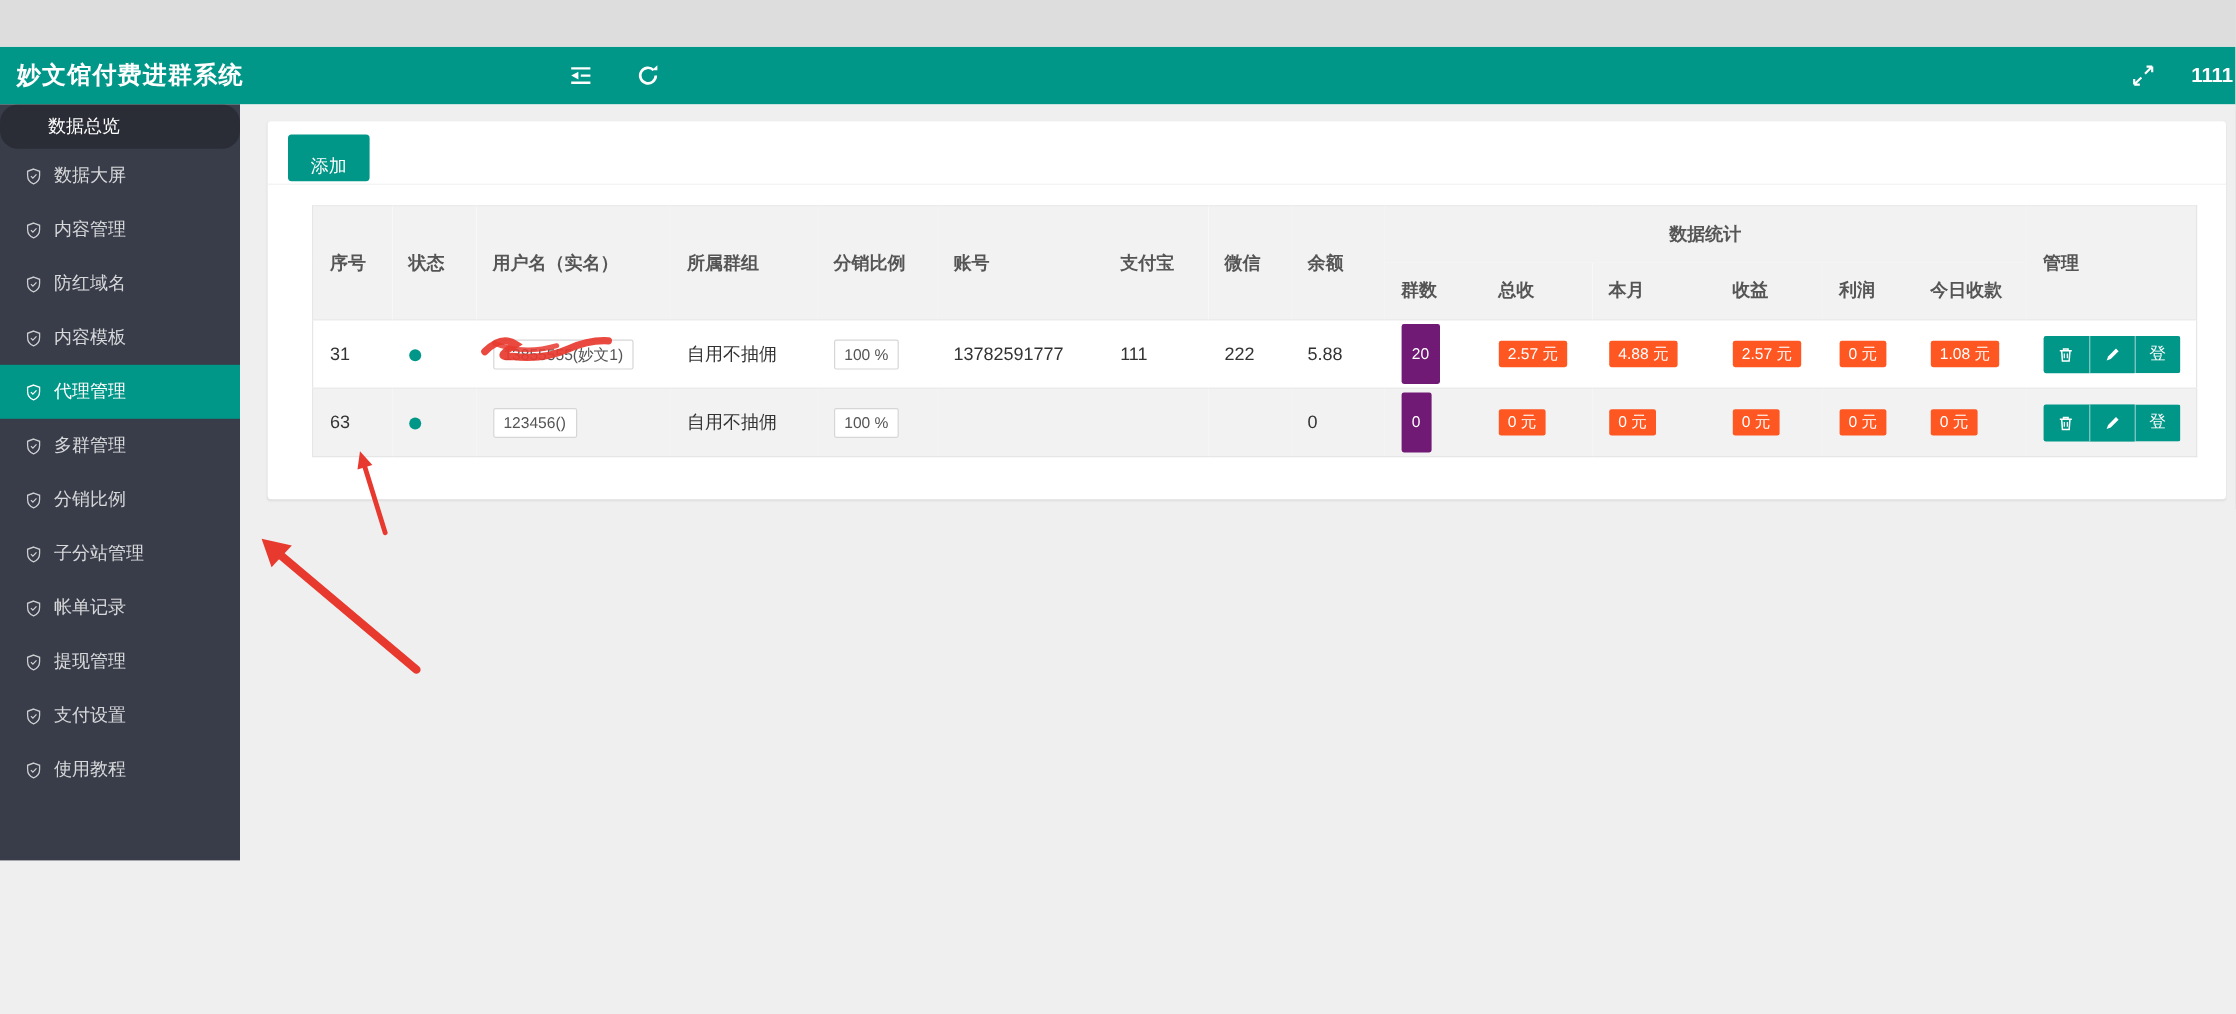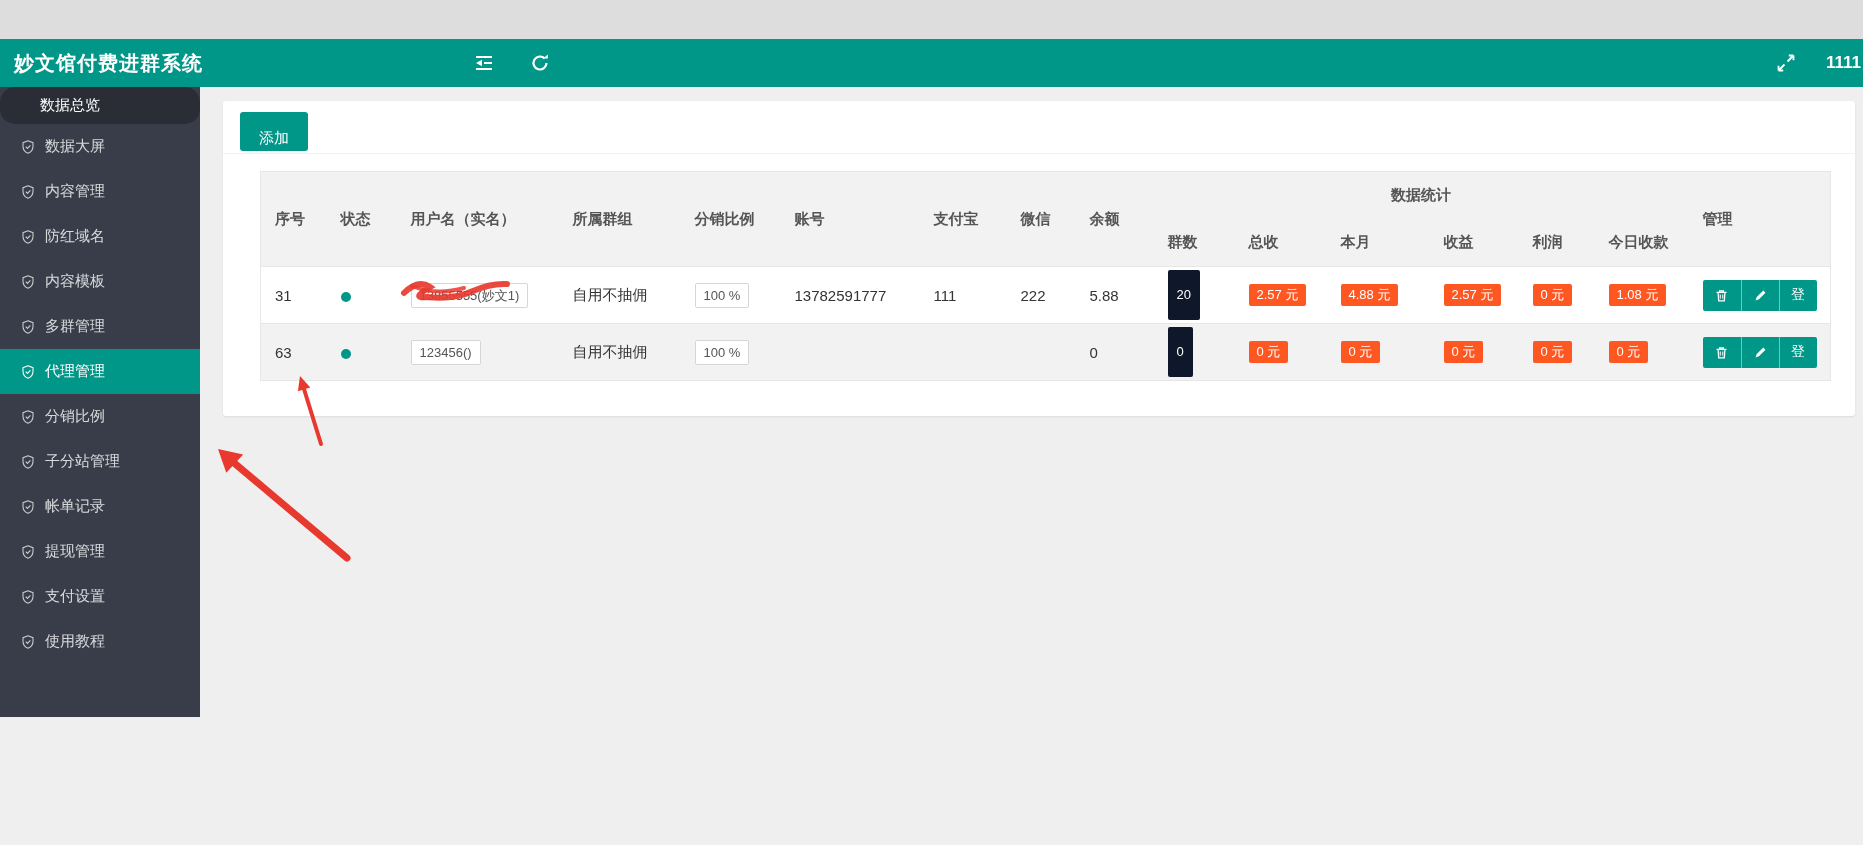--- a/index.html
+++ b/index.html
@@ -43,21 +43,21 @@
   table.grid th{font-weight:bold;color:#555;background:#f2f2f2;text-align:left;padding:0 0 0 14px;height:47px;
     white-space:nowrap;overflow:hidden;}
   table.grid th.group{text-align:center;padding:0;}
   table.grid td{height:56px;padding:0 0 0 14px;white-space:nowrap;overflow:visible;border-top:1px solid #e6e6e6;}
   table.grid tr.stripe td{background:#f2f2f2;}
   .dot{display:inline-block;width:10px;height:10px;border-radius:50%;background:#009688;vertical-align:middle;}
   .boxval{display:inline-block;border:1px solid #d6d6d6;background:#fff;border-radius:2px;
     padding:4px 8px;font-size:13px;color:#555;line-height:15px;}
   .badge{display:inline-block;border-radius:2px;padding:4px 8px;font-size:13px;line-height:14px;color:#fff;}
   .badge.orange{background:#FF5722;}
-  .badge.navy{background:#0f172a;padding:18px 9px;}
+  .badge.navy{background:#701a75;padding:18px 9px;}
   .btn-group{display:inline-flex;}
   .btn-group .abtn{width:38px;height:31px;background:#009688;border:none;color:#fff;cursor:pointer;
     display:flex;align-items:center;justify-content:center;font-size:14px;font-family:inherit;padding:0;}
   .btn-group .abtn + .abtn{border-left:1px solid rgba(255,255,255,.45);}
   .btn-group .abtn:first-child{border-radius:2px 0 0 2px;}
   .btn-group .abtn:last-child{border-radius:0 2px 2px 0;}
 
   
   .annot{position:absolute;left:0;top:0;width:1863px;height:845px;pointer-events:none;z-index:40;}
 </style>
@@ -118,33 +118,33 @@
           </svg>
         <span>防红域名</span>
       </div>
       <div class="snav-row snav-item">
         <svg class="micon" viewBox="0 0 24 24">
             <path d="M12 2.8 L19.5 5.6 V11 C19.5 16.2 16.4 19.8 12 21.4 C7.6 19.8 4.5 16.2 4.5 11 V5.6 Z" fill="none" stroke="rgba(255,255,255,.75)" stroke-width="1.6"></path>
             <path d="M8.6 11.6 L11.1 14.1 L15.6 9.4" fill="none" stroke="rgba(255,255,255,.75)" stroke-width="1.6"></path>
           </svg>
         <span>内容模板</span>
       </div>
-      <div class="snav-row snav-item">
-        <svg class="micon" viewBox="0 0 24 24">
-            <path d="M12 2.8 L19.5 5.6 V11 C19.5 16.2 16.4 19.8 12 21.4 C7.6 19.8 4.5 16.2 4.5 11 V5.6 Z" fill="none" stroke="rgba(255,255,255,.75)" stroke-width="1.6"></path>
-            <path d="M8.6 11.6 L11.1 14.1 L15.6 9.4" fill="none" stroke="rgba(255,255,255,.75)" stroke-width="1.6"></path>
-          </svg>
-        <span>多群管理</span>
-      </div>
       <div class="snav-row snav-item active">
         <svg class="micon" viewBox="0 0 24 24">
             <path d="M12 2.8 L19.5 5.6 V11 C19.5 16.2 16.4 19.8 12 21.4 C7.6 19.8 4.5 16.2 4.5 11 V5.6 Z" fill="none" stroke="#fff" stroke-width="1.6"></path>
             <path d="M8.6 11.6 L11.1 14.1 L15.6 9.4" fill="none" stroke="#fff" stroke-width="1.6"></path>
           </svg>
         <span>代理管理</span>
+      </div>
+      <div class="snav-row snav-item">
+        <svg class="micon" viewBox="0 0 24 24">
+            <path d="M12 2.8 L19.5 5.6 V11 C19.5 16.2 16.4 19.8 12 21.4 C7.6 19.8 4.5 16.2 4.5 11 V5.6 Z" fill="none" stroke="rgba(255,255,255,.75)" stroke-width="1.6"></path>
+            <path d="M8.6 11.6 L11.1 14.1 L15.6 9.4" fill="none" stroke="rgba(255,255,255,.75)" stroke-width="1.6"></path>
+          </svg>
+        <span>多群管理</span>
       </div>
       <div class="snav-row snav-item">
         <svg class="micon" viewBox="0 0 24 24">
             <path d="M12 2.8 L19.5 5.6 V11 C19.5 16.2 16.4 19.8 12 21.4 C7.6 19.8 4.5 16.2 4.5 11 V5.6 Z" fill="none" stroke="rgba(255,255,255,.75)" stroke-width="1.6"></path>
             <path d="M8.6 11.6 L11.1 14.1 L15.6 9.4" fill="none" stroke="rgba(255,255,255,.75)" stroke-width="1.6"></path>
           </svg>
         <span>分销比例</span>
       </div>
       <div class="snav-row snav-item">
         <svg class="micon" viewBox="0 0 24 24">

